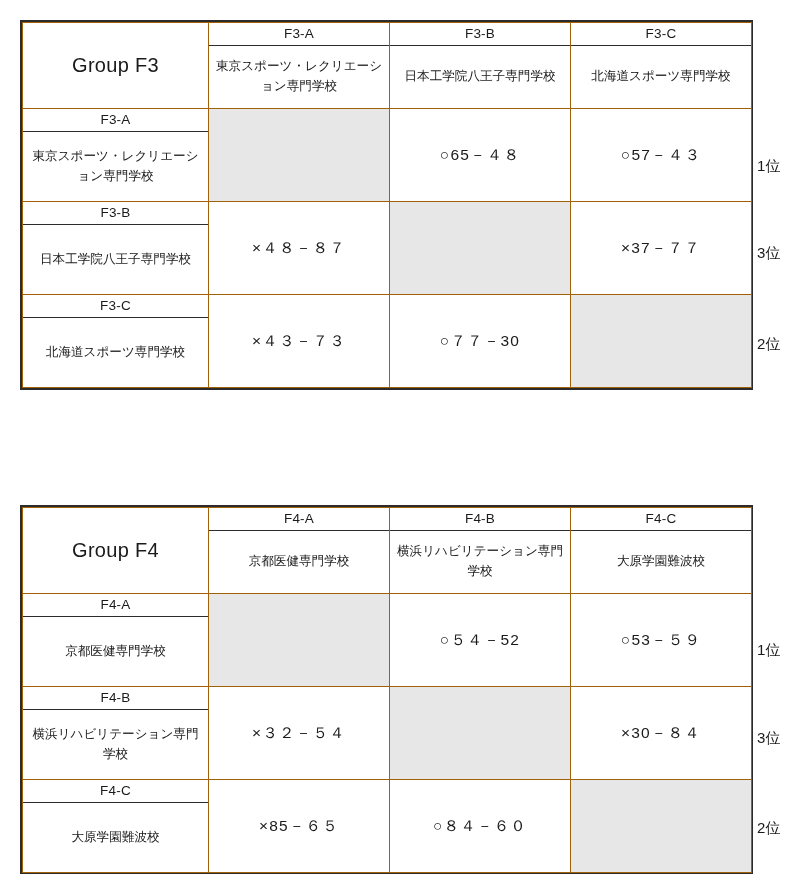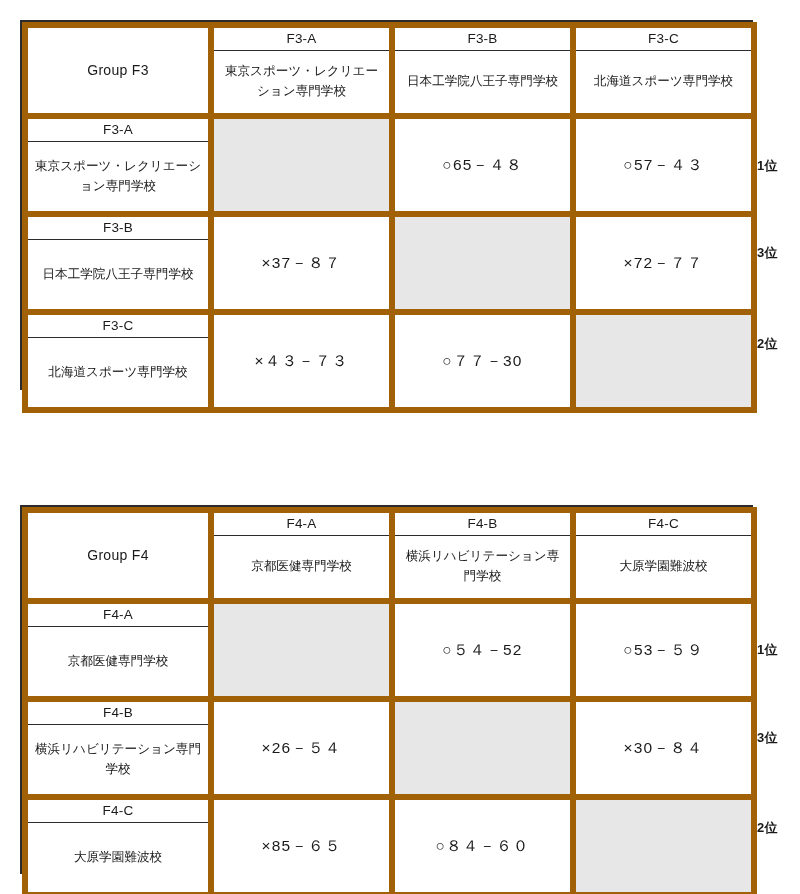--- a/index.html
+++ b/index.html
@@ -8,36 +8,36 @@
     font-family:"Liberation Sans","DejaVu Sans",sans-serif;
     color:#1a1a1a;-webkit-font-smoothing:antialiased;
   }
   .page{position:relative;width:800px;height:894px;overflow:hidden;}
 
   .board{position:absolute;left:20px;width:733px;border:2px solid #2b2b2b;box-sizing:border-box;}
   #board-f3{top:20px;height:370px;}
   #board-f4{top:505px;height:369px;}
 
   .btable{width:100%;border-collapse:collapse;table-layout:fixed;}
-  .btable td{border:6px solid #a16207;padding:0;vertical-align:middle;text-align:center;background:#ffffff;}
+  .btable td{border:1px solid #a16207;padding:0;vertical-align:middle;text-align:center;background:#ffffff;}
 
   .col-team{width:186px;}
   .col-op{width:181px;}
 
   
   .hdr-code{
     height:22px;line-height:22px;font-size:13.5px;letter-spacing:0.2px;
     border-bottom:1px solid #2b2b2b;text-align:center;
   }
   .hdr-name{
     height:62px;font-size:12.6px;line-height:1.55;
     display:flex;align-items:center;justify-content:center;
     padding:0 6px;box-sizing:border-box;
   }
-  .group-cell{font-size:14px;letter-spacing:0.3px;}
+  .group-cell{font-size:20px;letter-spacing:0.3px;}
 
   
   .row-code{
     height:22px;line-height:22px;font-size:13.5px;letter-spacing:0.2px;
     border-bottom:1px solid #2b2b2b;text-align:center;
   }
   .row-name{
     height:69px;font-size:12.6px;line-height:1.55;
     display:flex;align-items:center;justify-content:center;
     padding:0 6px;box-sizing:border-box;
@@ -49,21 +49,21 @@
   
   .score{
     font-size:15.5px;letter-spacing:1.2px;white-space:nowrap;
     font-family:"Liberation Sans","DejaVu Sans",sans-serif;
   }
   td.shaded{background:#e7e7e7;}
 
   
   .rank{
     position:absolute;left:757px;width:42px;
-    font-size:13px;font-weight:700;letter-spacing:0.2px;
+    font-size:15px;font-weight:400;letter-spacing:0.2px;
     text-align:left;color:#1a1a1a;
   }
 </style>
 </head>
 <body>
 
 <div class="page">
 
   <div class="board" id="board-f3">
     <table class="btable">
@@ -116,25 +116,25 @@
         </tr>
 
         <tr>
           <td class="cellbox">
             <div class="rowlabel-stack">
               <div class="row-code">F3-B</div>
               <div class="row-name">日本工学院八王子専門学校</div>
             </div>
           </td>
           <td>
-            <span class="score">×37－８７</span>
-          </td>
-          <td class="shaded"></td>
-          <td>
-            <span class="score">×72－７７</span>
+            <span class="score">×４８－８７</span>
+          </td>
+          <td class="shaded"></td>
+          <td>
+            <span class="score">×37－７７</span>
           </td>
         </tr>
 
         <tr>
           <td class="cellbox">
             <div class="rowlabel-stack">
               <div class="row-code">F3-C</div>
               <div class="row-name">北海道スポーツ専門学校</div>
             </div>
           </td>
@@ -204,21 +204,21 @@
         </tr>
 
         <tr>
           <td class="cellbox">
             <div class="rowlabel-stack">
               <div class="row-code">F4-B</div>
               <div class="row-name">横浜リハビリテーション専門学校</div>
             </div>
           </td>
           <td>
-            <span class="score">×26－５４</span>
+            <span class="score">×３２－５４</span>
           </td>
           <td class="shaded"></td>
           <td>
             <span class="score">×30－８４</span>
           </td>
         </tr>
 
         <tr>
           <td class="cellbox">
             <div class="rowlabel-stack">

